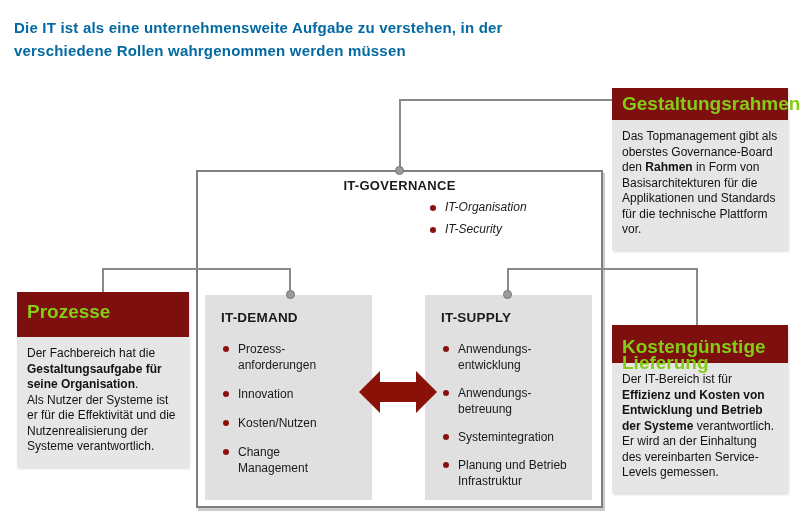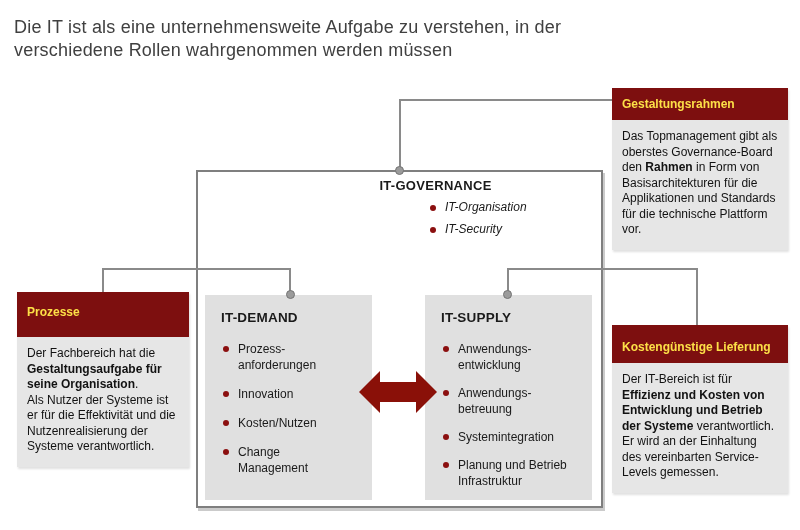--- a/index.html
+++ b/index.html
@@ -1,32 +1,32 @@
 <!DOCTYPE html>
 <html><head>
 <meta charset="utf-8">
 <style>
   html,body{margin:0;padding:0;background:#fff;}
   body{font-family:"Liberation Sans","DejaVu Sans",sans-serif;color:#1a1a1a;}
   .page{position:relative;width:800px;height:530px;background:#fff;overflow:hidden;}
 
   .slide-title{position:absolute;left:14px;top:16px;width:760px;
-    font-size:18px;font-weight:normal;line-height:23px;color:#404040;letter-spacing:.2px;}
+    font-size:15px;font-weight:bold;line-height:23px;color:#0369a1;letter-spacing:.2px;}
 
   
   .line{position:absolute;background:#8a8a8a;}
   .dot{position:absolute;width:9px;height:9px;border-radius:50%;
     background:#9b9b9b;border:1px solid #747474;box-sizing:border-box;}
 
   
   .gov-box{position:absolute;left:196px;top:170px;width:407px;height:338px;
     background:#fff;border:2px solid #7f7f7f;box-sizing:border-box;
     box-shadow:2px 3px 0 rgba(140,140,140,.45);}
   .gov-title{position:absolute;left:196px;top:178px;width:407px;text-align:center;
-    font-size:13px;font-weight:bold;letter-spacing:.3px;padding-left:36px;}
+    font-size:13px;font-weight:bold;letter-spacing:.3px;}
 
   ul.blist{list-style:none;margin:0;padding:0;position:absolute;}
   ul.blist li{position:relative;padding-left:17px;font-size:12px;line-height:15px;margin-bottom:7px;}
   ul.blist li::before{content:"";position:absolute;left:2px;top:5px;width:6px;height:6px;
     border-radius:50%;background:#8b0f0f;}
 
   .gov-left{left:240px;top:200px;width:190px;}
   .gov-right{left:428px;top:200px;width:150px;font-style:italic;}
 
   
@@ -37,21 +37,21 @@
   .demand ul.blist{left:16px;top:46px;width:112px;}
   .supply ul.blist{left:16px;top:46px;width:126px;}
   .demand ul.blist li{margin-bottom:13px;line-height:16px;}
   .supply ul.blist li{margin-bottom:12px;line-height:16px;}
 
   
   .dbl-arrow{position:absolute;left:359px;top:368px;width:78px;height:48px;}
 
   
   .callout{position:absolute;box-shadow:1px 2px 2px rgba(0,0,0,.12);}
-  .callout .hd{background:#7d0f0f;color:#fde047;font-weight:bold;font-size:12px;line-height:16px;
+  .callout .hd{background:#7d0f0f;color:#84cc16;font-weight:bold;font-size:19px;line-height:16px;
     padding:8px 10px;box-sizing:border-box;}
   .callout .bd{background:#e6e6e6;font-size:12px;line-height:15.5px;color:#121212;
     padding:9px 10px 12px 10px;box-sizing:border-box;}
   .callout .bd b{font-weight:bold;}
 
   .co-gestaltung{left:612px;top:88px;width:176px;}
   .co-gestaltung .hd{height:32px;}
   .co-gestaltung .bd{min-height:122px;}
 
   .co-prozesse{left:17px;top:292px;width:172px;}

